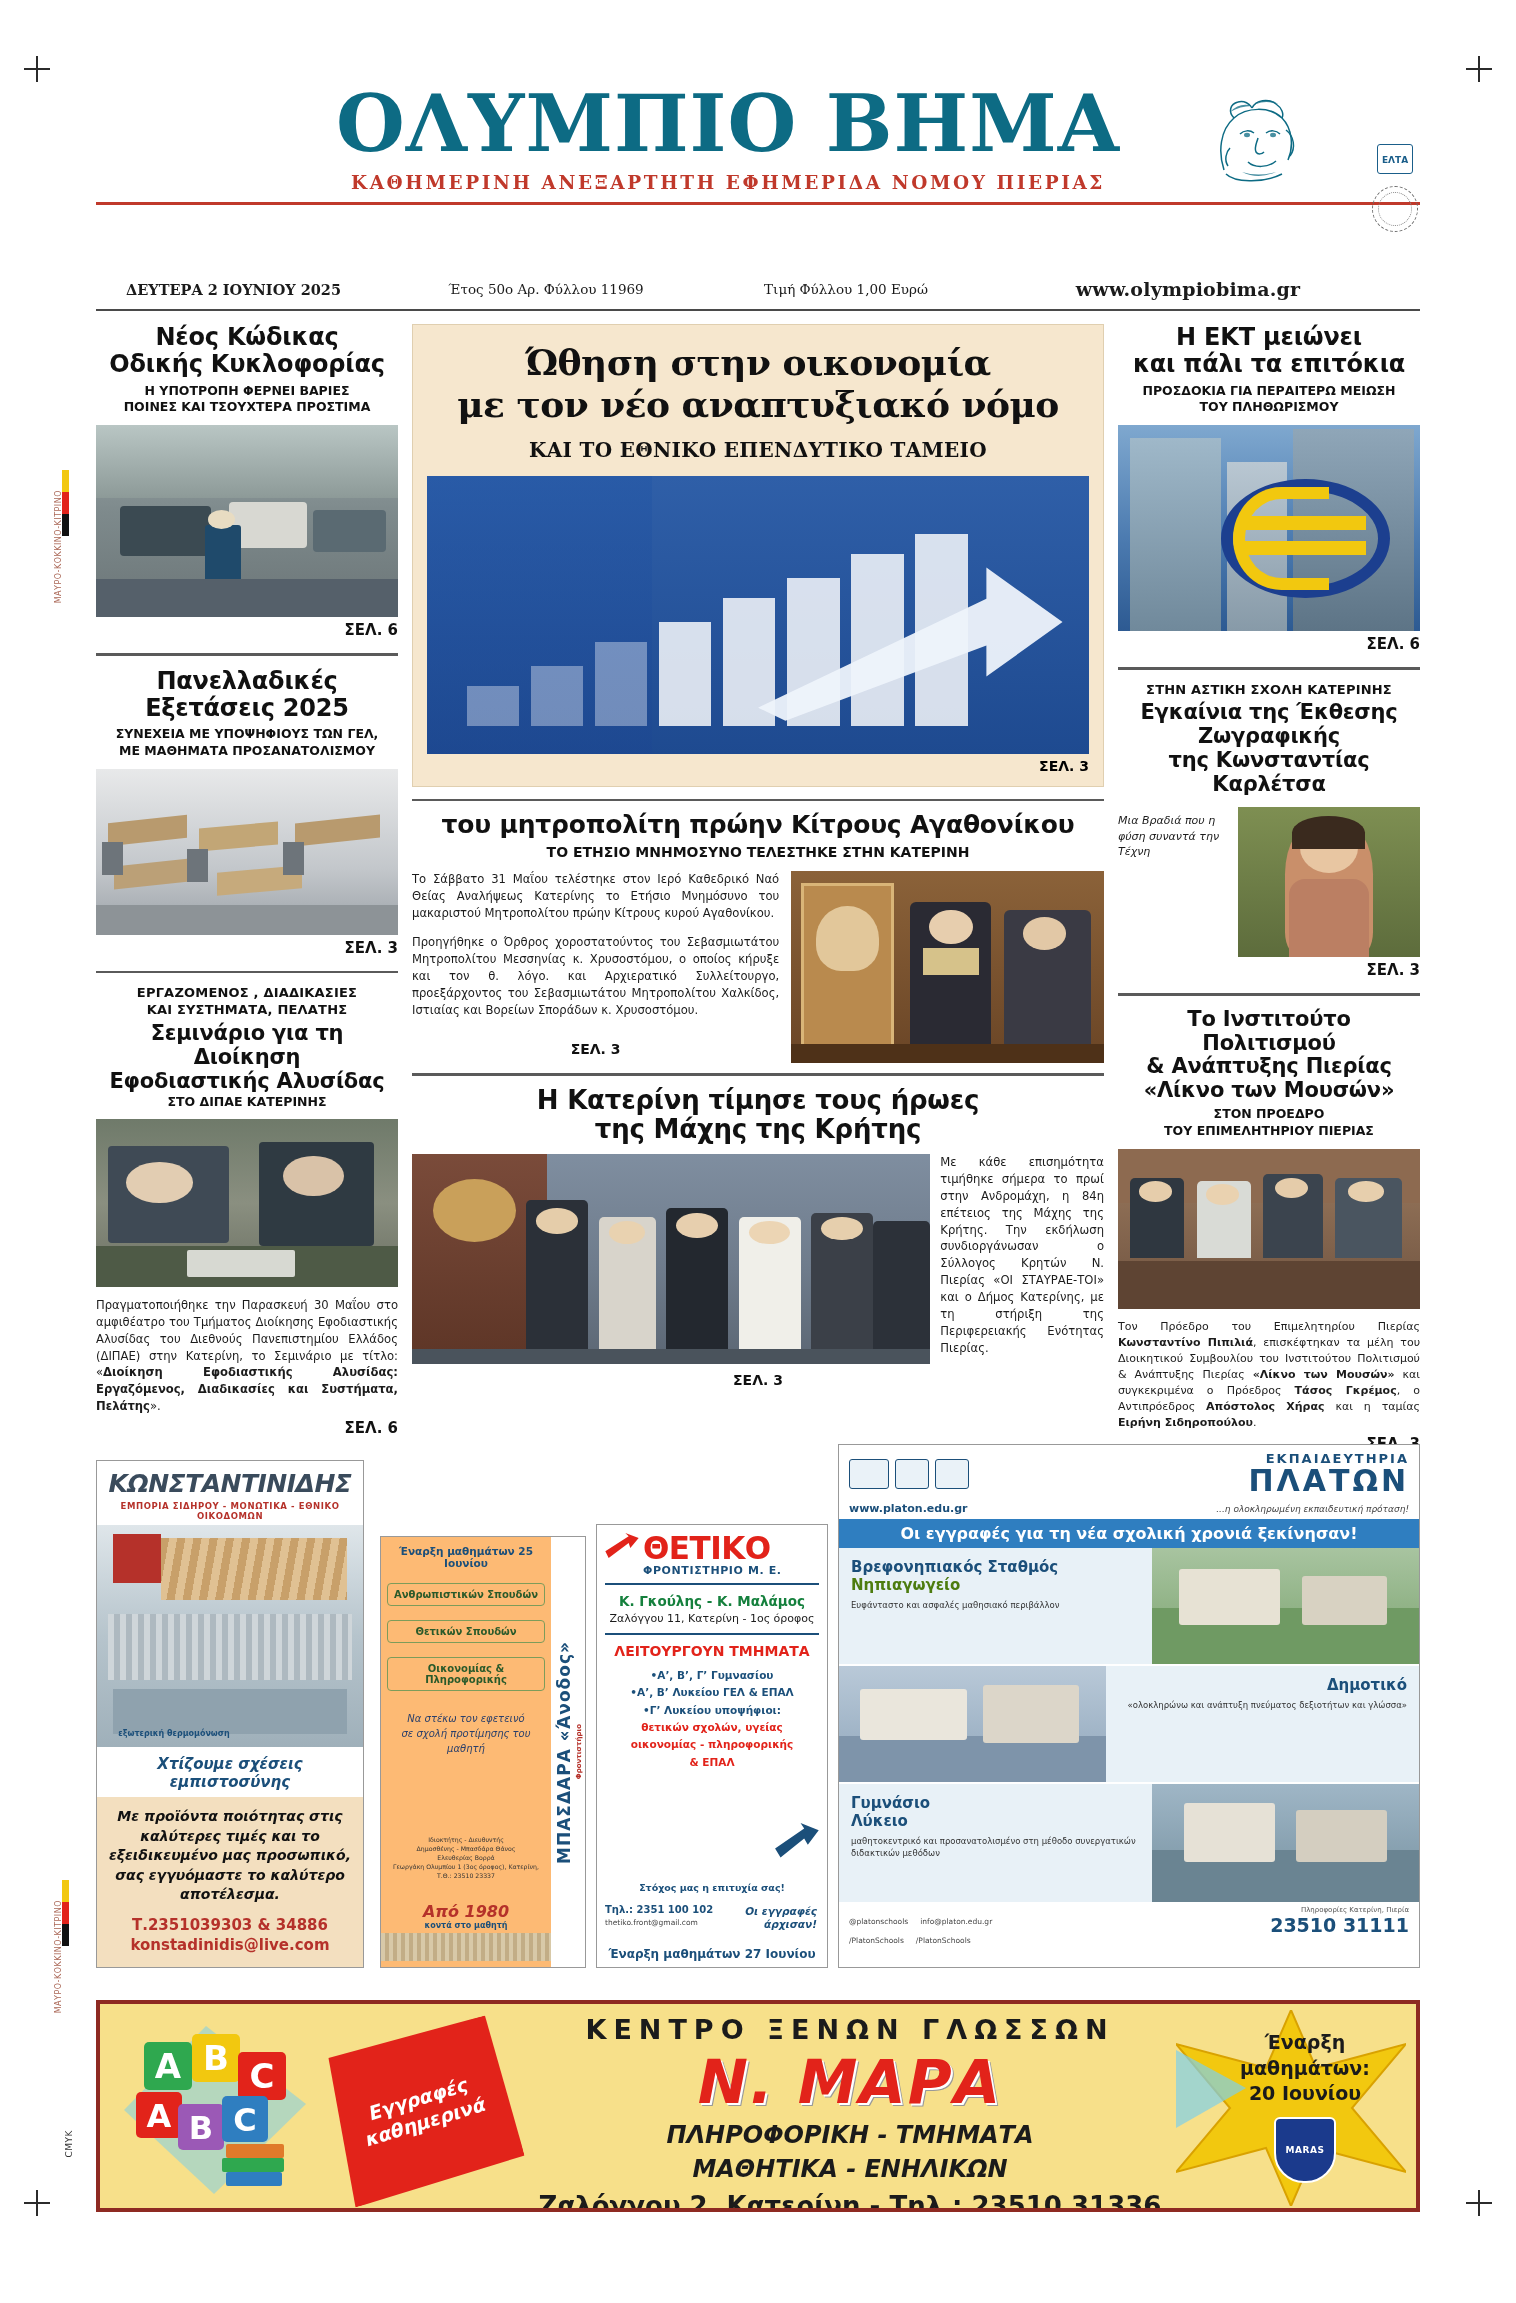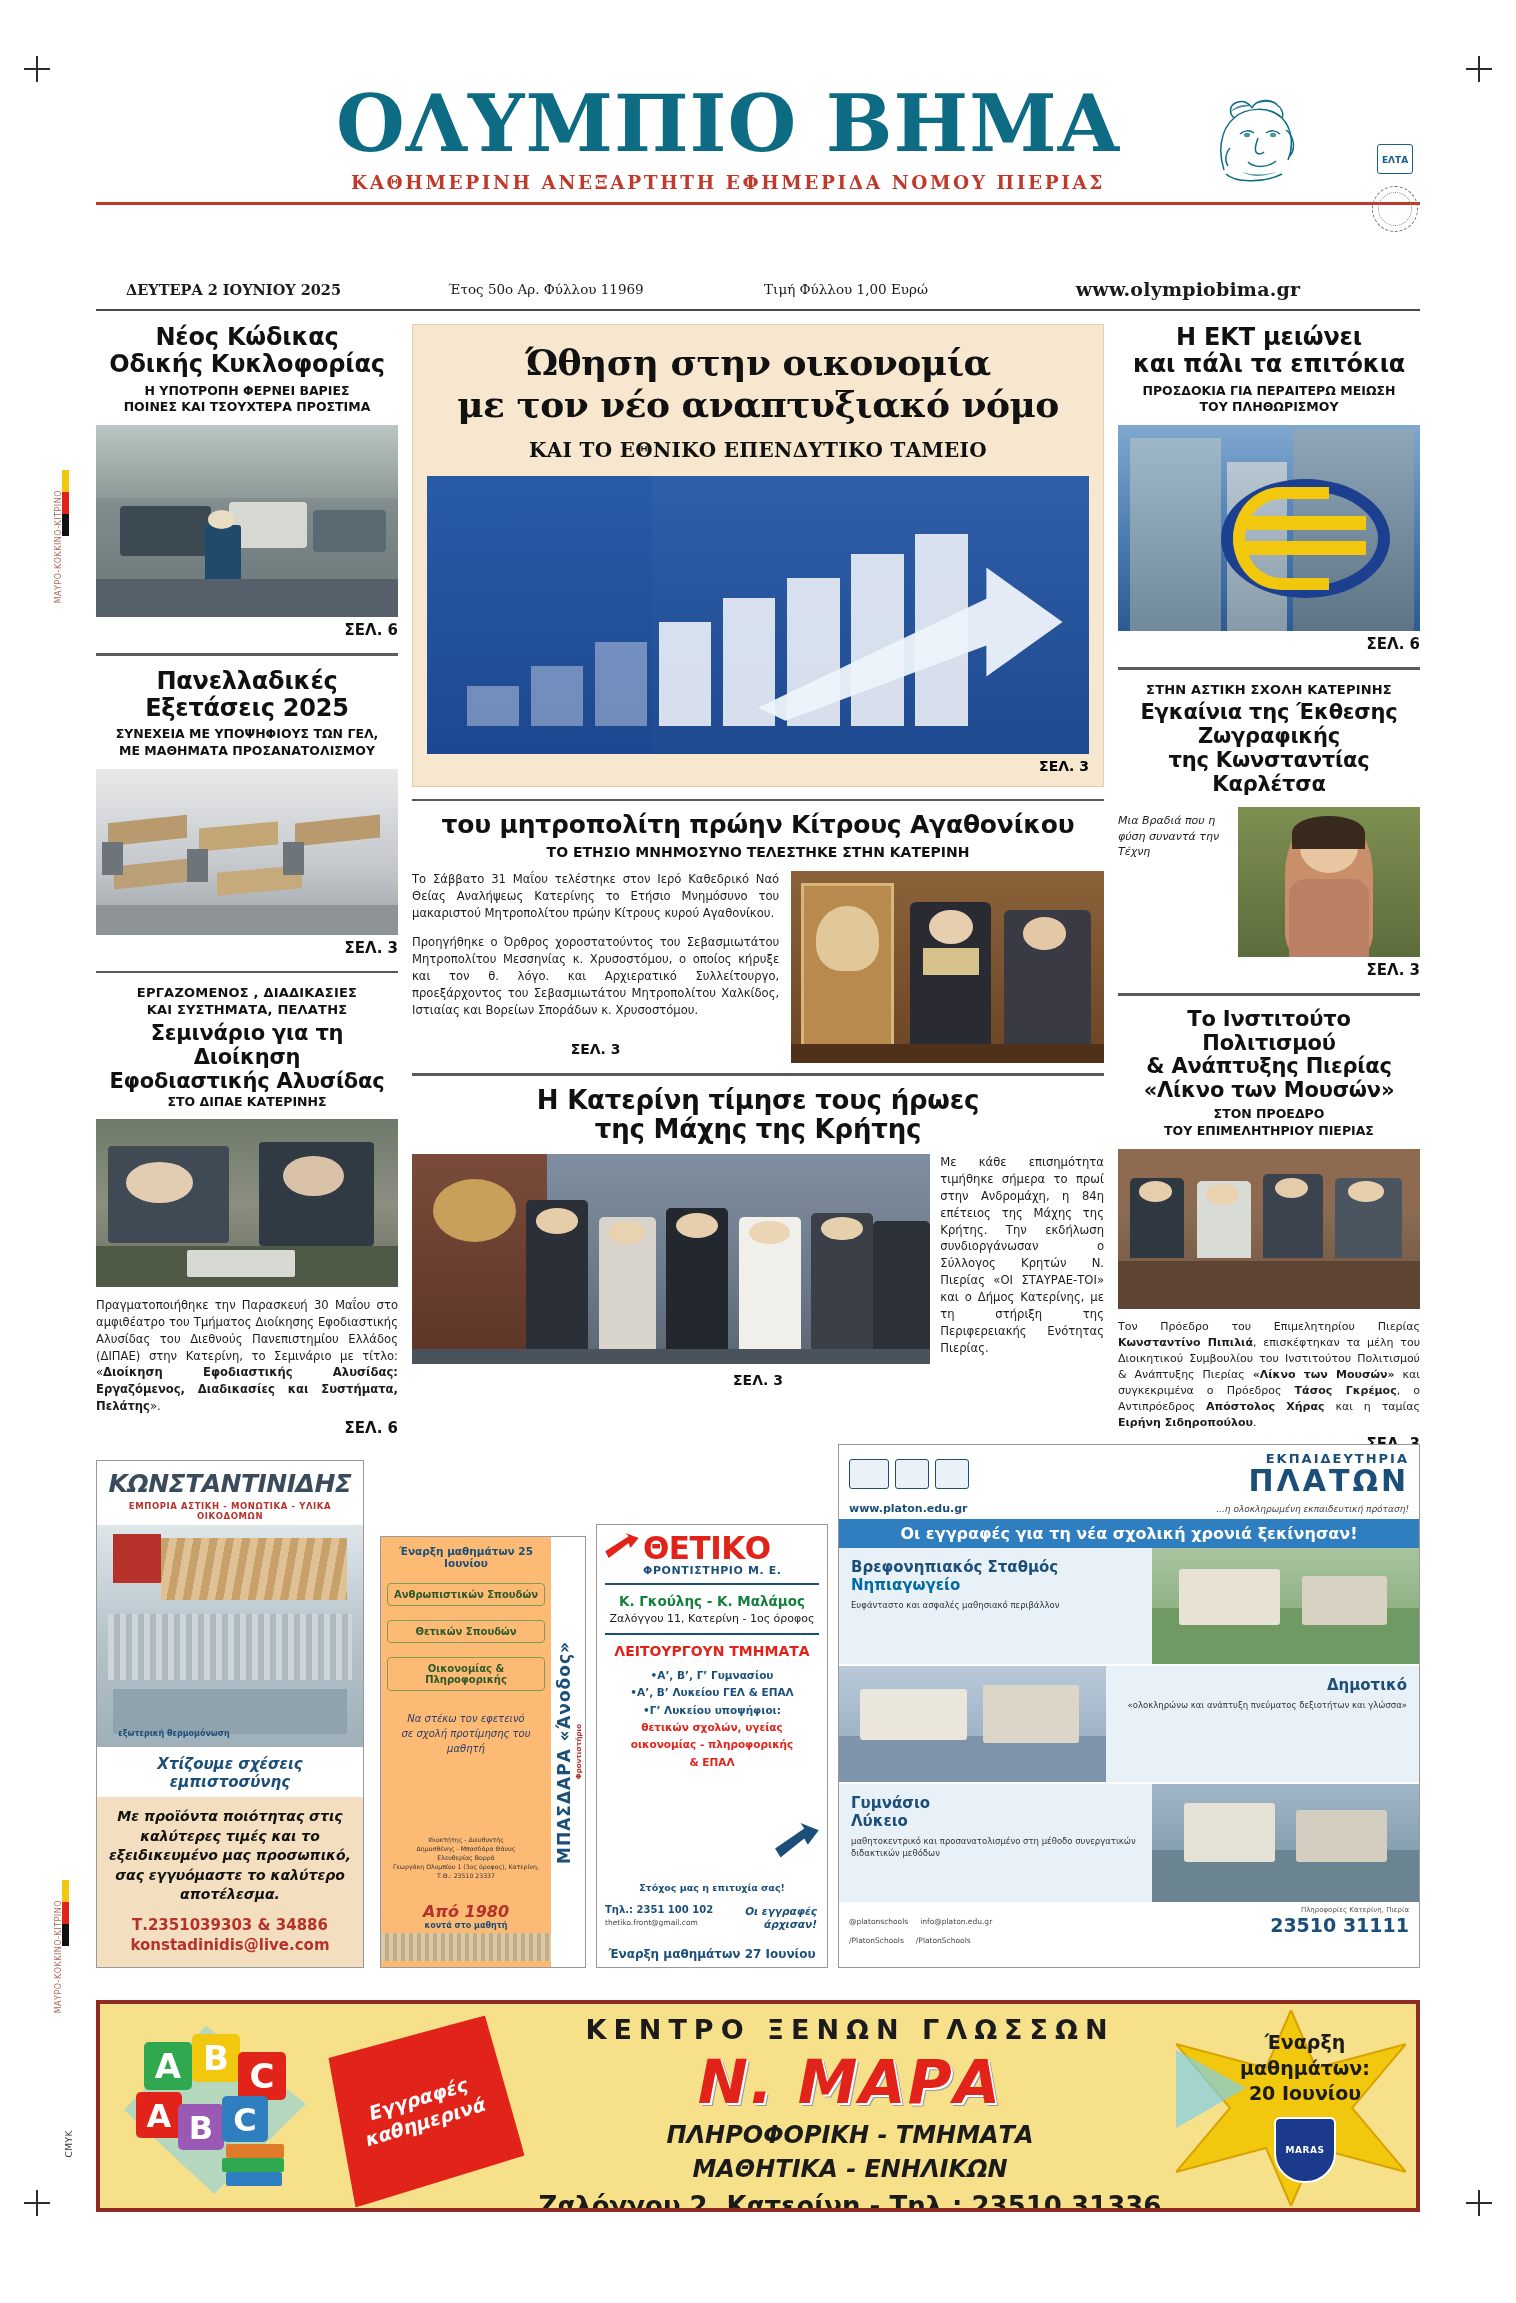--- a/index.html
+++ b/index.html
@@ -479,21 +479,21 @@
       </div>
       <div class="sel">ΣΕΛ. 3</div>
     </div>
   </div>
 
   <div class="adrow">
 
     <div class="ad ad-konst">
       <div class="kон-head">
         <div class="kon-name">ΚΩΝΣΤΑΝΤΙΝΙΔΗΣ</div>
-        <div class="kon-sub">ΕΜΠΟΡΙΑ ΑΣΤΙΚΗ - ΜΟΝΩΤΙΚΑ - ΥΛΙΚΑ ΟΙΚΟΔΟΜΩΝ</div>
+        <div class="kon-sub">ΕΜΠΟΡΙΑ ΣΙΔΗΡΟΥ - ΜΟΝΩΤΙΚΑ - ΕΘΝΙΚΟ ΟΙΚΟΔΟΜΩΝ</div>
       </div>
       <div class="kon-img" style="background:linear-gradient(180deg,#dfe6ea 0%,#b6c4cc 50%,#9fb0ba 100%);position:relative;">
         <div style="position:absolute;left:6%;top:4%;width:18%;height:22%;background:#b5312a"></div>
         <div style="position:absolute;left:24%;top:6%;width:70%;height:28%;background:repeating-linear-gradient(100deg,#c8a06a 0 8px,#e0c193 8px 16px)"></div>
         <div style="position:absolute;left:4%;top:40%;width:92%;height:30%;background:repeating-linear-gradient(90deg,#cfd6da 0 6px,#aeb9c0 6px 12px)"></div>
         <div style="position:absolute;left:6%;top:74%;width:88%;height:20%;background:#8fa2ae"></div>
         <div style="position:absolute;left:8%;bottom:4%;font-size:8px;color:#1b4f7a;font-weight:700;">εξωτερική θερμομόνωση</div>
       </div>
       <div class="kon-slogan">Χτίζουμε σχέσεις εμπιστοσύνης</div>
       <div class="kon-body">
@@ -585,21 +585,21 @@
       </div>
       <div style="display:flex;align-items:center;justify-content:space-between;padding:2px 10px 4px;">
         <div style="font-size:11px;font-weight:700;color:#1b4f7a;">www.platon.edu.gr</div>
         <div style="font-size:9px;color:#444;font-style:italic;">...η ολοκληρωμένη εκπαιδευτική πρόταση!</div>
       </div>
       <div style="background:#2f7ec0;color:#fff;font-size:16px;font-weight:700;text-align:center;padding:5px 0;">Οι εγγραφές για τη νέα σχολική χρονιά ξεκίνησαν!</div>
 
       <div style="display:flex;height:118px;border-bottom:2px solid #fff;">
         <div style="flex:1;background:#e8f1f7;padding:10px 12px;">
           <div style="font-size:15px;font-weight:700;color:#1b4f7a;">Βρεφονηπιακός Σταθμός</div>
-          <div style="font-size:15px;font-weight:700;color:#0369a1;">Νηπιαγωγείο</div>
+          <div style="font-size:15px;font-weight:700;color:#4d7c0f;">Νηπιαγωγείο</div>
           <div style="font-size:8.5px;color:#333;margin-top:6px;line-height:1.4;">Ευφάνταστο και ασφαλές μαθησιακό περιβάλλον</div>
         </div>
         <div style="width:46%;background:linear-gradient(180deg,#a8c4a0,#7ba36f);position:relative;overflow:hidden;">
           <div style="position:absolute;left:0;bottom:0;width:100%;height:48%;background:#6f9a63"></div>
           <div style="position:absolute;left:10%;top:18%;width:38%;height:48%;background:#e7e2d4;border-radius:3px"></div>
           <div style="position:absolute;left:56%;top:24%;width:32%;height:42%;background:#d8d2c2;border-radius:3px"></div>
         </div>
       </div>
 
       <div style="display:flex;height:118px;border-bottom:2px solid #fff;">

